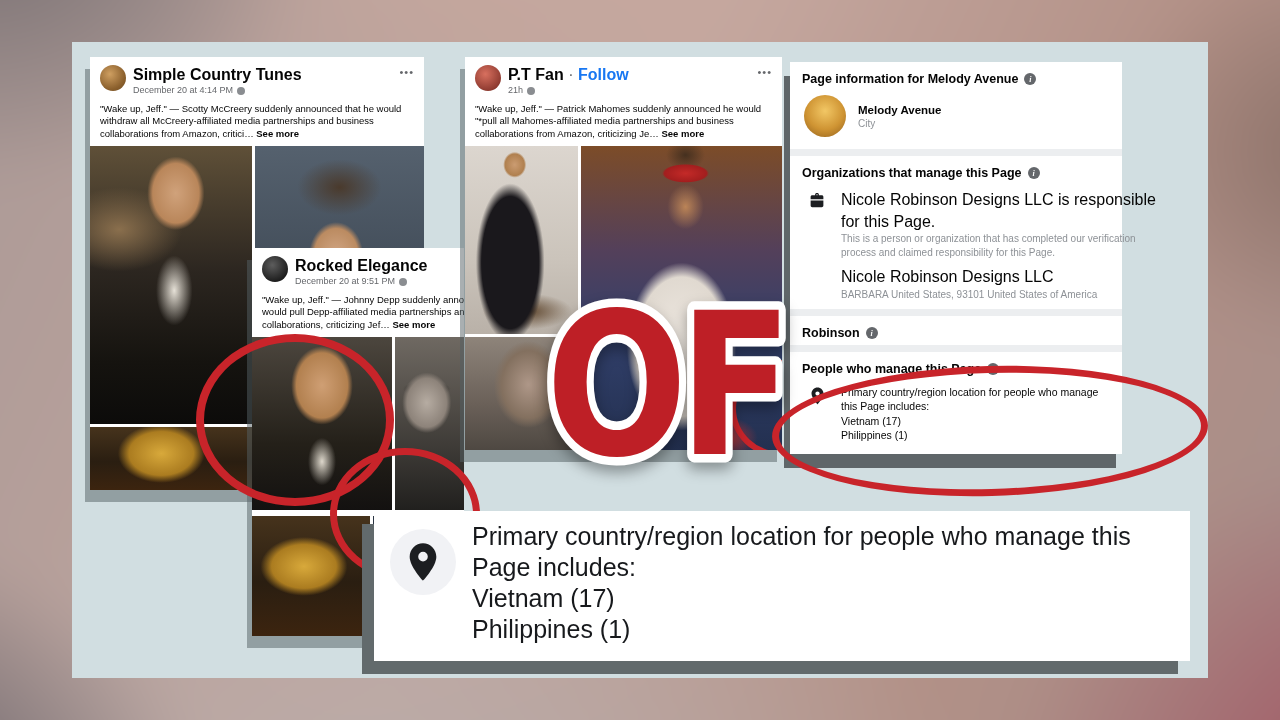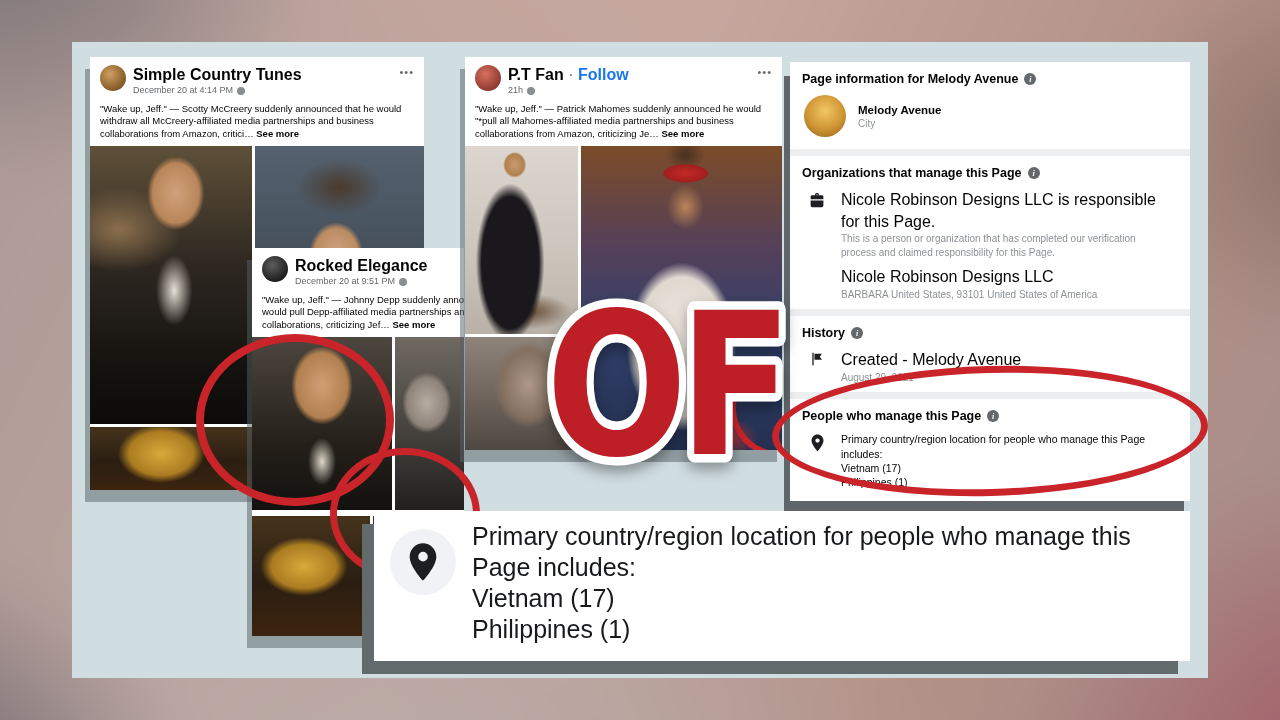--- a/index.html
+++ b/index.html
@@ -77,21 +77,21 @@
       radial-gradient(26px 20px at 52% 3%, #45301f 0%, rgba(69,48,31,0) 75%),
       radial-gradient(78px 120px at 50% 66%, #efe9e2 0%, #e0d9d0 58%, rgba(0,0,0,0) 70%),
       radial-gradient(50px 30px at 70% 96%, #c8322f 0%, rgba(200,50,47,0) 72%),
       linear-gradient(180deg, #7c4c28 0%, #54405a 34%, #32406b 62%, #233050 100%); }
   .ph-darkblue { background:linear-gradient(180deg, #2b3544 0%, #161c26 100%); }
 
   
   .red-circle { position:absolute; border:8px solid #c8242a; border-radius:50%; }
 
   
-  .panel { position:absolute; left:790px; top:62px; width:400px; background:#fff;
+  .panel { position:absolute; left:790px; top:62px; width:332px; background:#fff;
            box-shadow:-6px 14px 0 #5f6669; z-index:6; padding-bottom:4px; }
   .sec-title { display:flex; align-items:center; gap:6px; font-size:12.5px; font-weight:bold;
                color:#050505; padding:10px 12px 5px; }
   .info-dot { width:12px; height:12px; border-radius:50%; background:#64676b; color:#fff;
               font-size:8px; font-weight:bold; font-style:italic; display:inline-flex;
               align-items:center; justify-content:center; font-family:"Liberation Serif", serif; flex:none; }
   .prow { display:flex; gap:11px; padding:4px 14px 8px; }
   .picon { width:26px; flex:none; display:flex; justify-content:center; padding-top:2px; }
   .b { font-size:16px; font-weight:normal; color:#050505; line-height:1.35; }
   .g { font-size:10px; color:#8d9196; line-height:1.35; }
@@ -226,33 +226,22 @@
     <div>
       <div class="b">Nicole Robinson Designs LLC is responsible for this Page.</div>
       <div class="g" style="width:330px;">This is a person or organization that has completed our verification process and claimed responsibility for this Page.</div>
       <div class="b" style="margin-top:7px;">Nicole Robinson Designs LLC</div>
       <div class="g">BARBARA United States, 93101 United States of America</div>
     </div>
   </div>
 
   <div class="sep"></div>
   <div class="sec-title">
-    <span>History</span>
-    <span class="info-dot">i</span>
-  </div>
-  <div class="prow">
-    <div class="picon">
-      <svg width="16" height="16" viewBox="0 0 24 24" fill="#1c1e21">
-          <path d="M5 2.5h2v19H5v-19zm3.2 1.6h11.3l-3.4 4.6 3.4 4.6H8.2V4.1z"></path>
-        </svg>
-    </div>
-    <div>
-      <div class="b">Created - Melody Avenue</div>
-      <div class="g">August 29, 2021</div>
-    </div>
+    <span>Robinson</span>
+    <span class="info-dot">i</span>
   </div>
 
   <div class="sep"></div>
   <div class="sec-title">
     <span>People who manage this Page</span>
     <span class="info-dot">i</span>
   </div>
   <div class="prow">
     <div class="picon">
       <svg width="15" height="18" viewBox="0 0 24 30" fill="#1c1e21">

